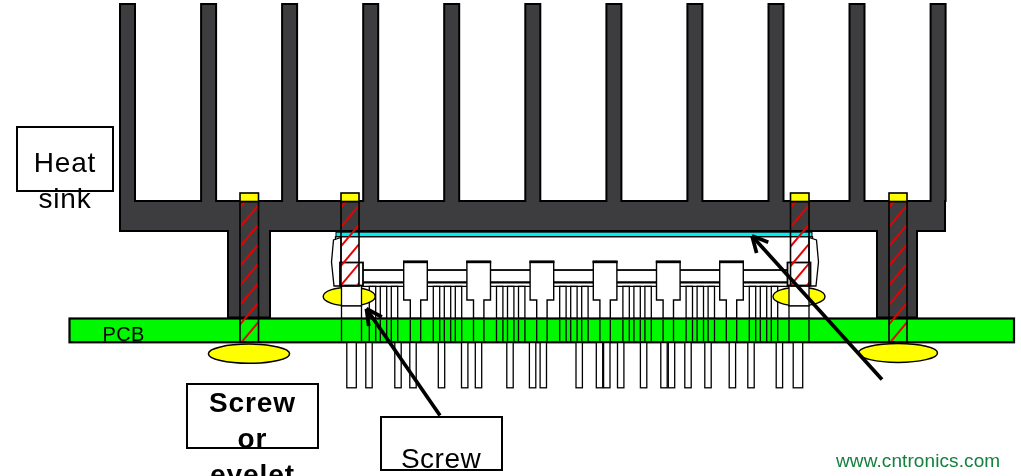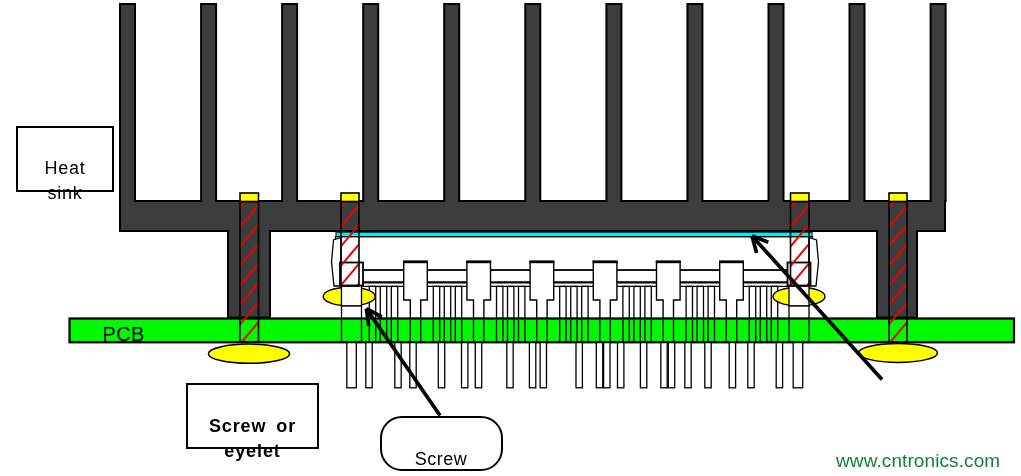--- a/index.html
+++ b/index.html
@@ -1,18 +1,18 @@
 <!DOCTYPE html>
 <html><head><meta charset="utf-8">
 <style>
 html,body{margin:0;padding:0;background:#fff;}
 #stage{position:relative;width:1021px;height:476px;font-family:"Liberation Sans", sans-serif;overflow:hidden;}
 #stage svg{position:absolute;left:0;top:0;}
 .box{position:absolute;background:#fff;border:2px solid #000;display:flex;align-items:center;justify-content:center;text-align:center;}
-.lb{font-size:18px;line-height:25px;color:#000;letter-spacing:0.5px;margin-top:40px;}
+.lb{font-size:28px;line-height:36px;color:#000;letter-spacing:0.5px;margin-top:40px;}
 #wm{position:absolute;left:836px;top:449.5px;font-size:19px;color:#15803d;letter-spacing:0.1px;}
 </style></head>
 <body>
 <div id="stage">
 <svg width="1021" height="476" viewBox="0 0 1021 476" font-family="Liberation Sans, sans-serif">
 <path d="M 120.0,231.0 L 120.0,201.0 L 120.0,201.0 L 120.0,4.0 L 135.0,4.0 L 135.0,201.0 L 201.1,201.0 L 201.1,4.0 L 216.1,4.0 L 216.1,201.0 L 282.1,201.0 L 282.1,4.0 L 297.1,4.0 L 297.1,201.0 L 363.2,201.0 L 363.2,4.0 L 378.2,4.0 L 378.2,201.0 L 444.2,201.0 L 444.2,4.0 L 459.2,4.0 L 459.2,201.0 L 525.3,201.0 L 525.3,4.0 L 540.3,4.0 L 540.3,201.0 L 606.4,201.0 L 606.4,4.0 L 621.4,4.0 L 621.4,201.0 L 687.4,201.0 L 687.4,4.0 L 702.4,4.0 L 702.4,201.0 L 768.5,201.0 L 768.5,4.0 L 783.5,4.0 L 783.5,201.0 L 849.5,201.0 L 849.5,4.0 L 864.5,4.0 L 864.5,201.0 L 930.6,201.0 L 930.6,4.0 L 945.6,4.0 L 945.6,201.0 L 945.0,201.0 L 945.0,231.0 L 917.0,231.0 L 917.0,317.5 L 877.0,317.5 L 877.0,231.0 L 270.0,231.0 L 270.0,317.5 L 228.0,317.5 L 228.0,231.0 Z" fill="#3d3d3f" stroke="#000" stroke-width="2" stroke-linejoin="miter"></path>
 <rect x="336" y="232.2" width="476" height="4.5" fill="#00f0f0" stroke="#000" stroke-width="1"></rect>
 <rect x="335.5" y="236.8" width="477" height="33.4" fill="#fff" stroke="#000" stroke-width="1.3"></rect>
 <path d="M 341,237.5 L 333.5,240 L 331.5,262 L 334,286 L 341,286 Z" fill="#fff" stroke="#000" stroke-width="1.3"></path>
 <path d="M 809,237.5 L 816.5,240 L 818.5,262 L 816,286 L 809,286 Z" fill="#fff" stroke="#000" stroke-width="1.3"></path>
@@ -272,17 +272,17 @@
       <line x1="752" y1="236" x2="768.3" y2="242.2" stroke="#000" stroke-width="3.7"></line>
       <line x1="752" y1="236" x2="756.6" y2="252.9" stroke="#000" stroke-width="3.7"></line>
 </svg>
 
 <div class="box" style="left:16px;top:126px;width:94px;height:62px;">
       <div class="lb" style="transform:translateY(2.2px);letter-spacing:0.8px">Heat<br>sink</div>
     </div>
 <div class="box" style="left:186px;top:383px;width:129px;height:62px;font-weight:bold;">
       <div class="lb" style="transform:translateY(2.5px);letter-spacing:0.9px;word-spacing:4px">Screw or<br>eyelet</div>
     </div>
-<div class="box" style="left:379.6px;top:415.5px;width:119px;height:51px;border-radius:22px;">
+<div class="box" style="left:379.6px;top:415.5px;width:119px;height:51px;">
       <div class="lb" style="transform:translateY(-4.4px)">Screw</div>
     </div>
 <div id="wm">www.cntronics.com</div>
 
 </div>
 </body></html>

